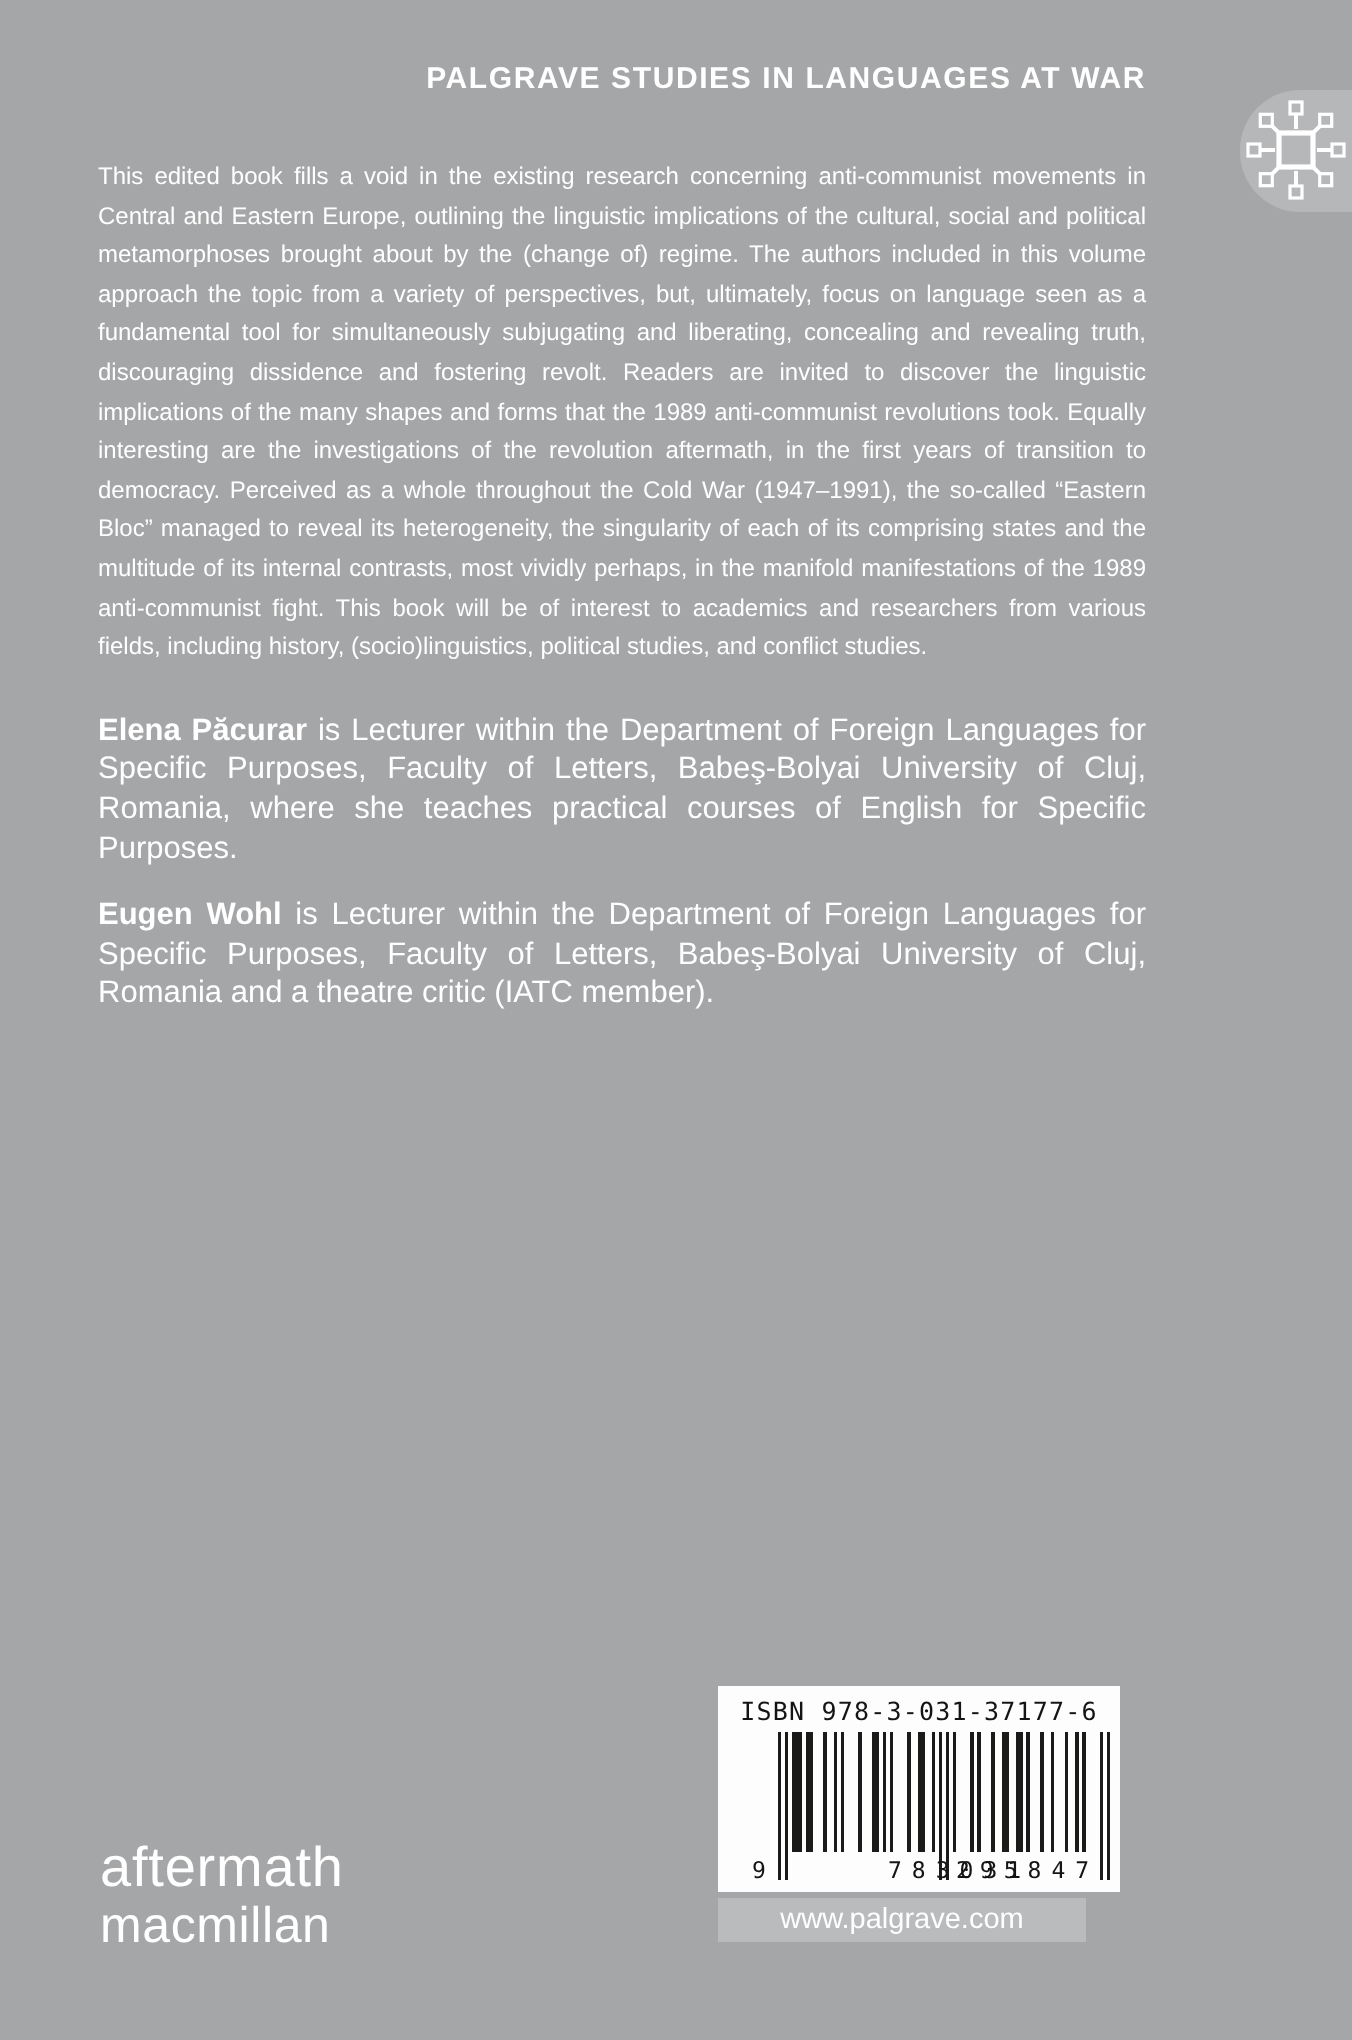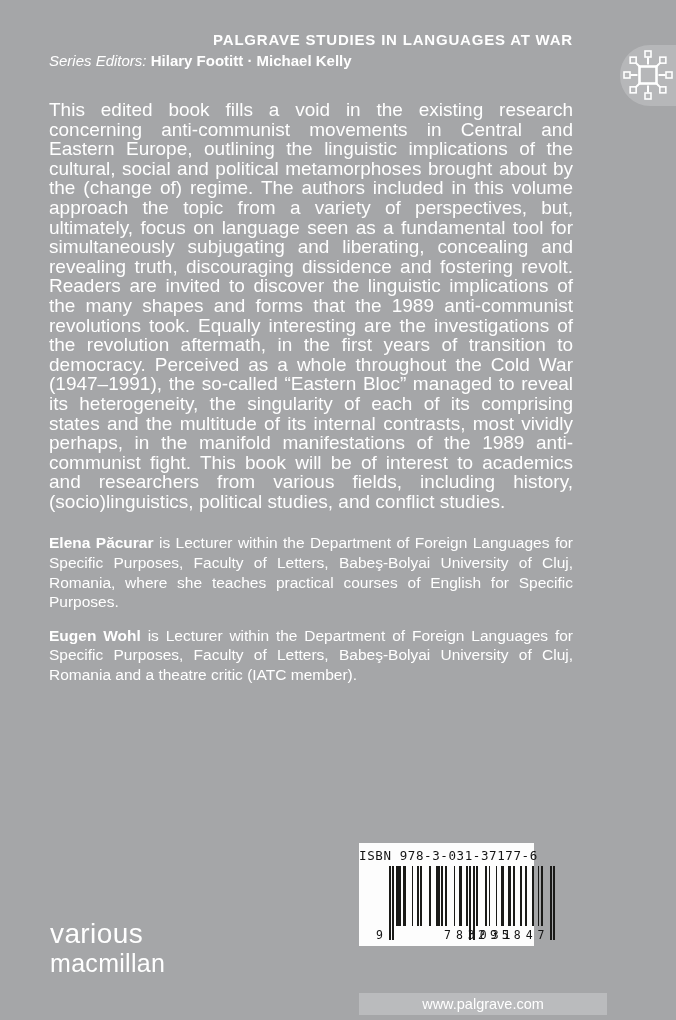--- a/index.html
+++ b/index.html
@@ -29,21 +29,21 @@
   }
   .series-editors {
     font-size: 15px;
     line-height: 20px;
     margin-top: 1px;
   }
   .series-editors .label { font-style: italic; font-weight: normal; }
   .series-editors .names { font-weight: bold; }
   .blurb {
     margin-top: 29px;
-    font-size: 19px;
+    font-size: 12px;
     line-height: 19.6px;
     text-align: justify;
   }
   .bio {
     margin-top: 22px;
     font-size: 15.5px;
     line-height: 19.6px;
     text-align: justify;
   }
   .bio + .bio { margin-top: 14px; }
@@ -70,21 +70,21 @@
     color: var(--text, #ffffff);
   }
   .logo .l1 { font-size: 28px; letter-spacing: 0.4px; }
   .logo .l2 { font-size: 25px; letter-spacing: 0.3px; margin-top: 3px; }
 
   
   .barcode-box {
     position: absolute;
     left: 359px;
     top: 843px;
-    width: 175px;
+    width: 201px;
     height: 103px;
     background: var(--box, #ffffff);
     color: #141414;
   }
   .isbn {
     font-family: "DejaVu Sans Mono", "Liberation Mono", monospace;
     font-size: 12.5px;
     letter-spacing: 0.6px;
     text-align: center;
     margin-top: 5px;
@@ -105,29 +105,28 @@
     white-space: nowrap;
   }
   .d-lead { left: -13px; }
   .d-g1 { left: 7px;  letter-spacing: 5px; margin-left: 48px; }
   .d-g2 { left: 89px; letter-spacing: 5px; }
 
   .web-bar {
     position: absolute;
     left: 359px;
     top: 949px;
-    width: 248px;
+    width: 184px;
     height: 22px;
     background: var(--webbar, #babbbd);
     display: flex;
     align-items: center;
     justify-content: center;
     font-size: 14.5px;
     color: var(--text, #ffffff);
-    margin-top: 44px;
   }
 </style>
 </head>
 <body>
 
 <div class="cover">
 
   <div class="badge">
     <span>
       <svg width="54" height="54" viewBox="-27 -27 54 54" id="badge-glyph">
@@ -147,35 +146,30 @@
           <line x1="-1.9288187086570813e-15" y1="-10.5" x2="-3.214697847761802e-15" y2="-17.5" stroke="#ffffff" stroke-width="2"></line>
           <rect x="-3.000000000000004" y="-24" width="6" height="6" fill="none" stroke="#ffffff" stroke-width="1.6"></rect>
           <line x1="7.424621202458747" y1="-7.42462120245875" x2="12.374368670764579" y2="-12.374368670764584" stroke="#ffffff" stroke-width="2"></line>
           <rect x="11.849242404917494" y="-17.8492424049175" width="6" height="6" fill="none" stroke="#ffffff" stroke-width="1.6"></rect>
         </svg>
     </span>
   </div>
 
   <div class="content">
     <div class="series-title">PALGRAVE STUDIES IN LANGUAGES AT WAR</div>
-    <div class="series-editors">
-      <span class="label">Series Editors:</span>
-      <span> </span>
-      <span class="names">Hilary Footitt · Michael Kelly</span>
-    </div>
 
     <p class="blurb">This edited book fills a void in the existing research concerning anti-communist movements in Central and Eastern Europe, outlining the linguistic implications of the cultural, social and political metamorphoses brought about by the (change of) regime. The authors included in this volume approach the topic from a variety of perspectives, but, ultimately, focus on language seen as a fundamental tool for simultaneously subjugating and liberating, concealing and revealing truth, discouraging dissidence and fostering revolt. Readers are invited to discover the linguistic implications of the many shapes and forms that the 1989 anti-communist revolutions took. Equally interesting are the investigations of the revolution aftermath, in the first years of transition to democracy. Perceived as a whole throughout the Cold War (1947–1991), the so-called “Eastern Bloc” managed to reveal its heterogeneity, the singularity of each of its comprising states and the multitude of its internal contrasts, most vividly perhaps, in the manifold manifestations of the 1989 anti-communist fight. This book will be of interest to academics and researchers from various fields, including history, (socio)linguistics, political studies, and conflict studies.</p>
 
     <p class="bio"><span class="name">Elena Păcurar</span><span> is Lecturer within the Department of Foreign Languages for Specific Purposes, Faculty of Letters, Babeş-Bolyai University of Cluj, Romania, where she teaches practical courses of English for Specific Purposes.</span></p>
 
     <p class="bio"><span class="name">Eugen Wohl</span><span> is Lecturer within the Department of Foreign Languages for Specific Purposes, Faculty of Letters, Babeş-Bolyai University of Cluj, Romania and a theatre critic (IATC member).</span></p>
   </div>
 
   <div class="logo">
-    <div class="l1">various</div>
+    <div class="l1">aftermath</div>
     <div class="l2">macmillan</div>
   </div>
 
   <div class="barcode-box">
     <div class="isbn">ISBN 978-3-031-37177-6</div>
     <div class="bars">
       <svg id="barcode-svg" width="166" height="74" viewBox="0 0 95 74" preserveAspectRatio="none" shape-rendering="crispEdges">
           <rect x="0" y="0" width="1" height="74" fill="#1a1a18"></rect>
           <rect x="2" y="0" width="1" height="74" fill="#1a1a18"></rect>
           <rect x="4" y="0" width="1" height="60" fill="#1a1a18"></rect>

